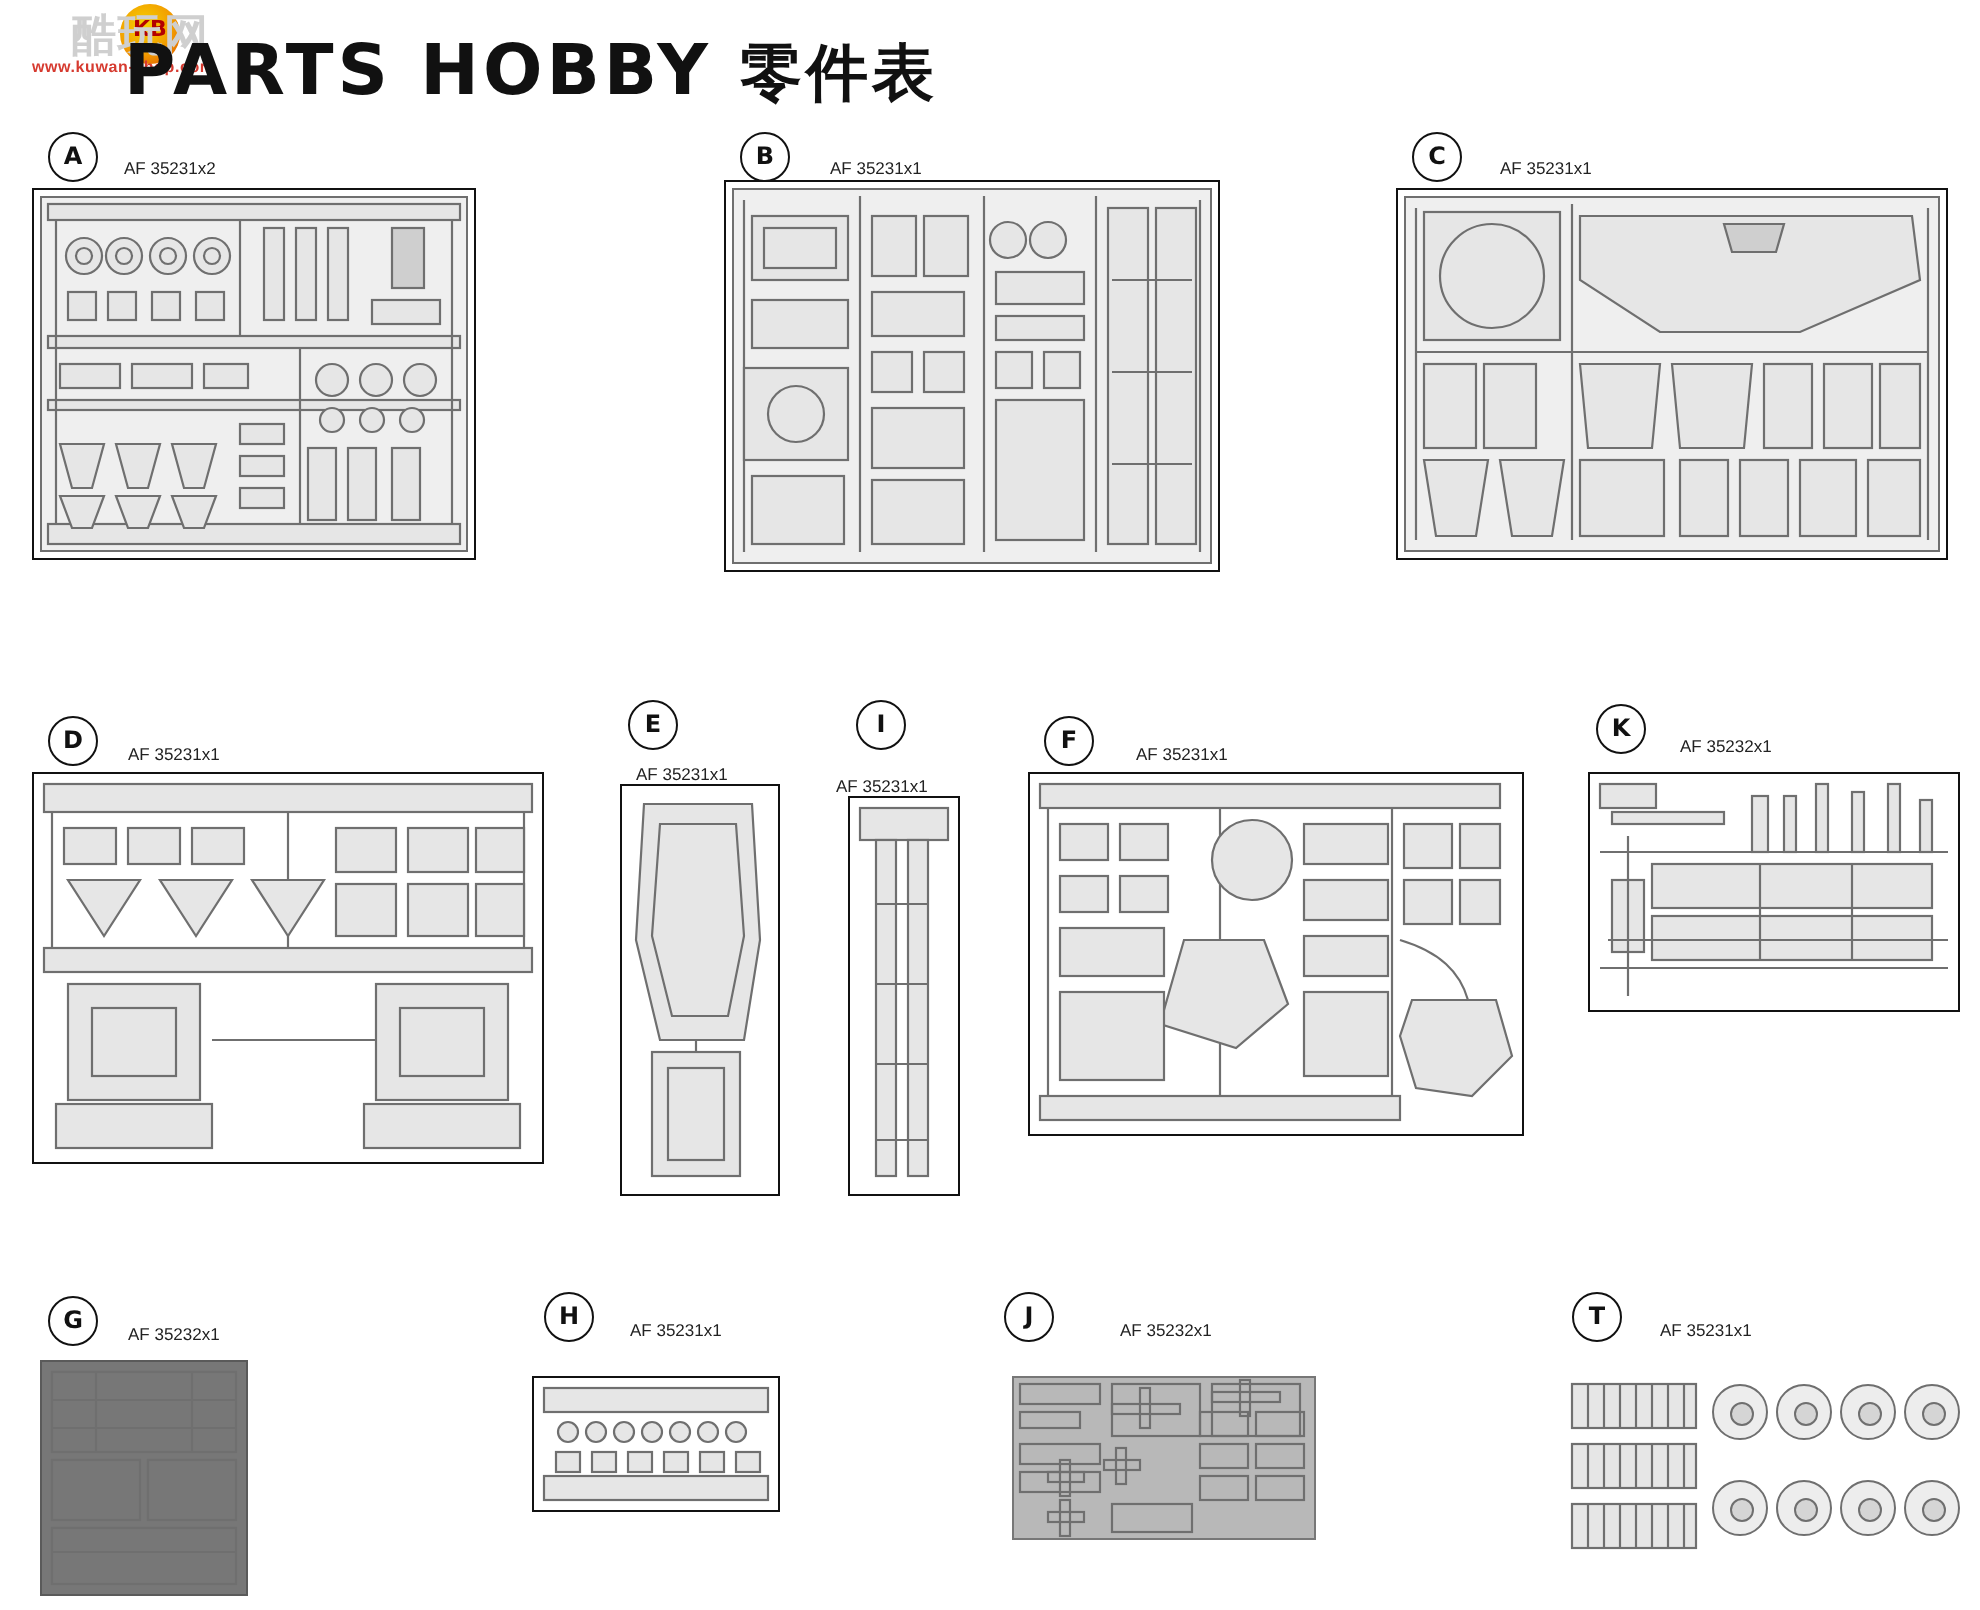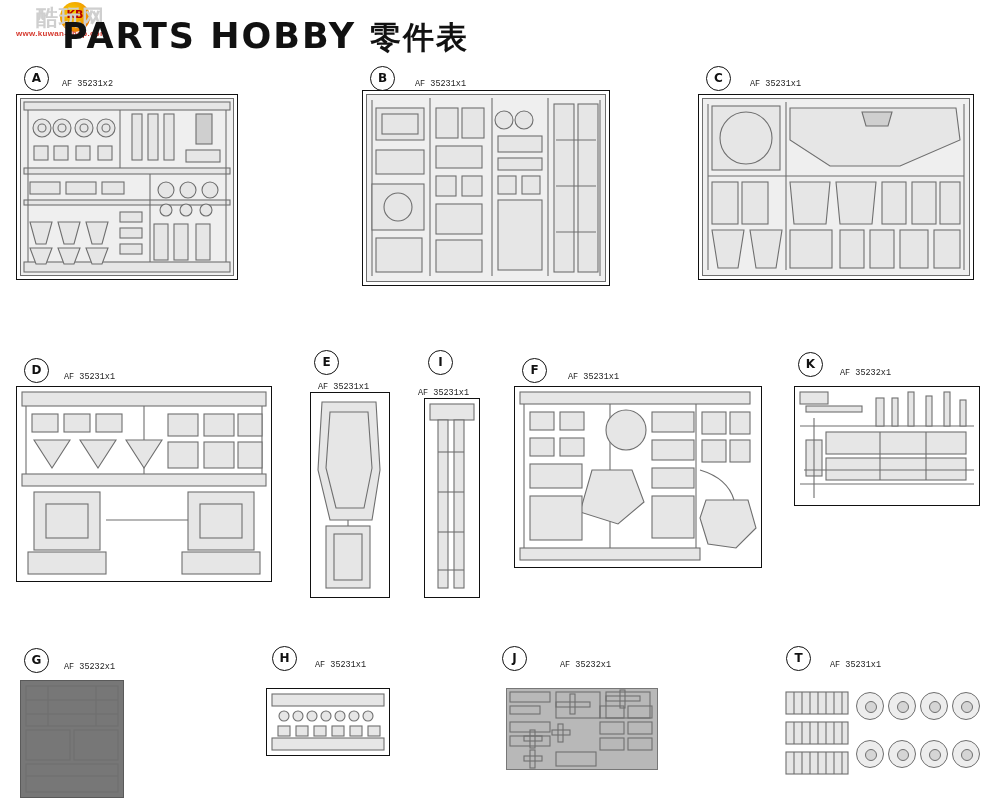--- a/index.html
+++ b/index.html
@@ -52,21 +52,21 @@
   
   .block{position:absolute;}
   .badge{
     position:absolute;width:23px;height:23px;border-radius:50%;
     border:1.4px solid #111;background:#fff;
     font-size:12px;font-weight:bold;text-align:center;line-height:22px;
     font-family:"DejaVu Sans", sans-serif;
   }
   .code{
     position:absolute;font-size:8.5px;color:#222;white-space:nowrap;
-    font-family:Liberation Mono, monospace;
+    font-family:Liberation Sans, sans-serif;
   }
   .frame{
     position:absolute;border:1.1px solid #111;background:#fff;
     box-sizing:border-box;
   }
   .sprue{
     position:absolute;box-sizing:border-box;
     border:1.6px solid #6f6f6f;
     background:#efefef;
   }

